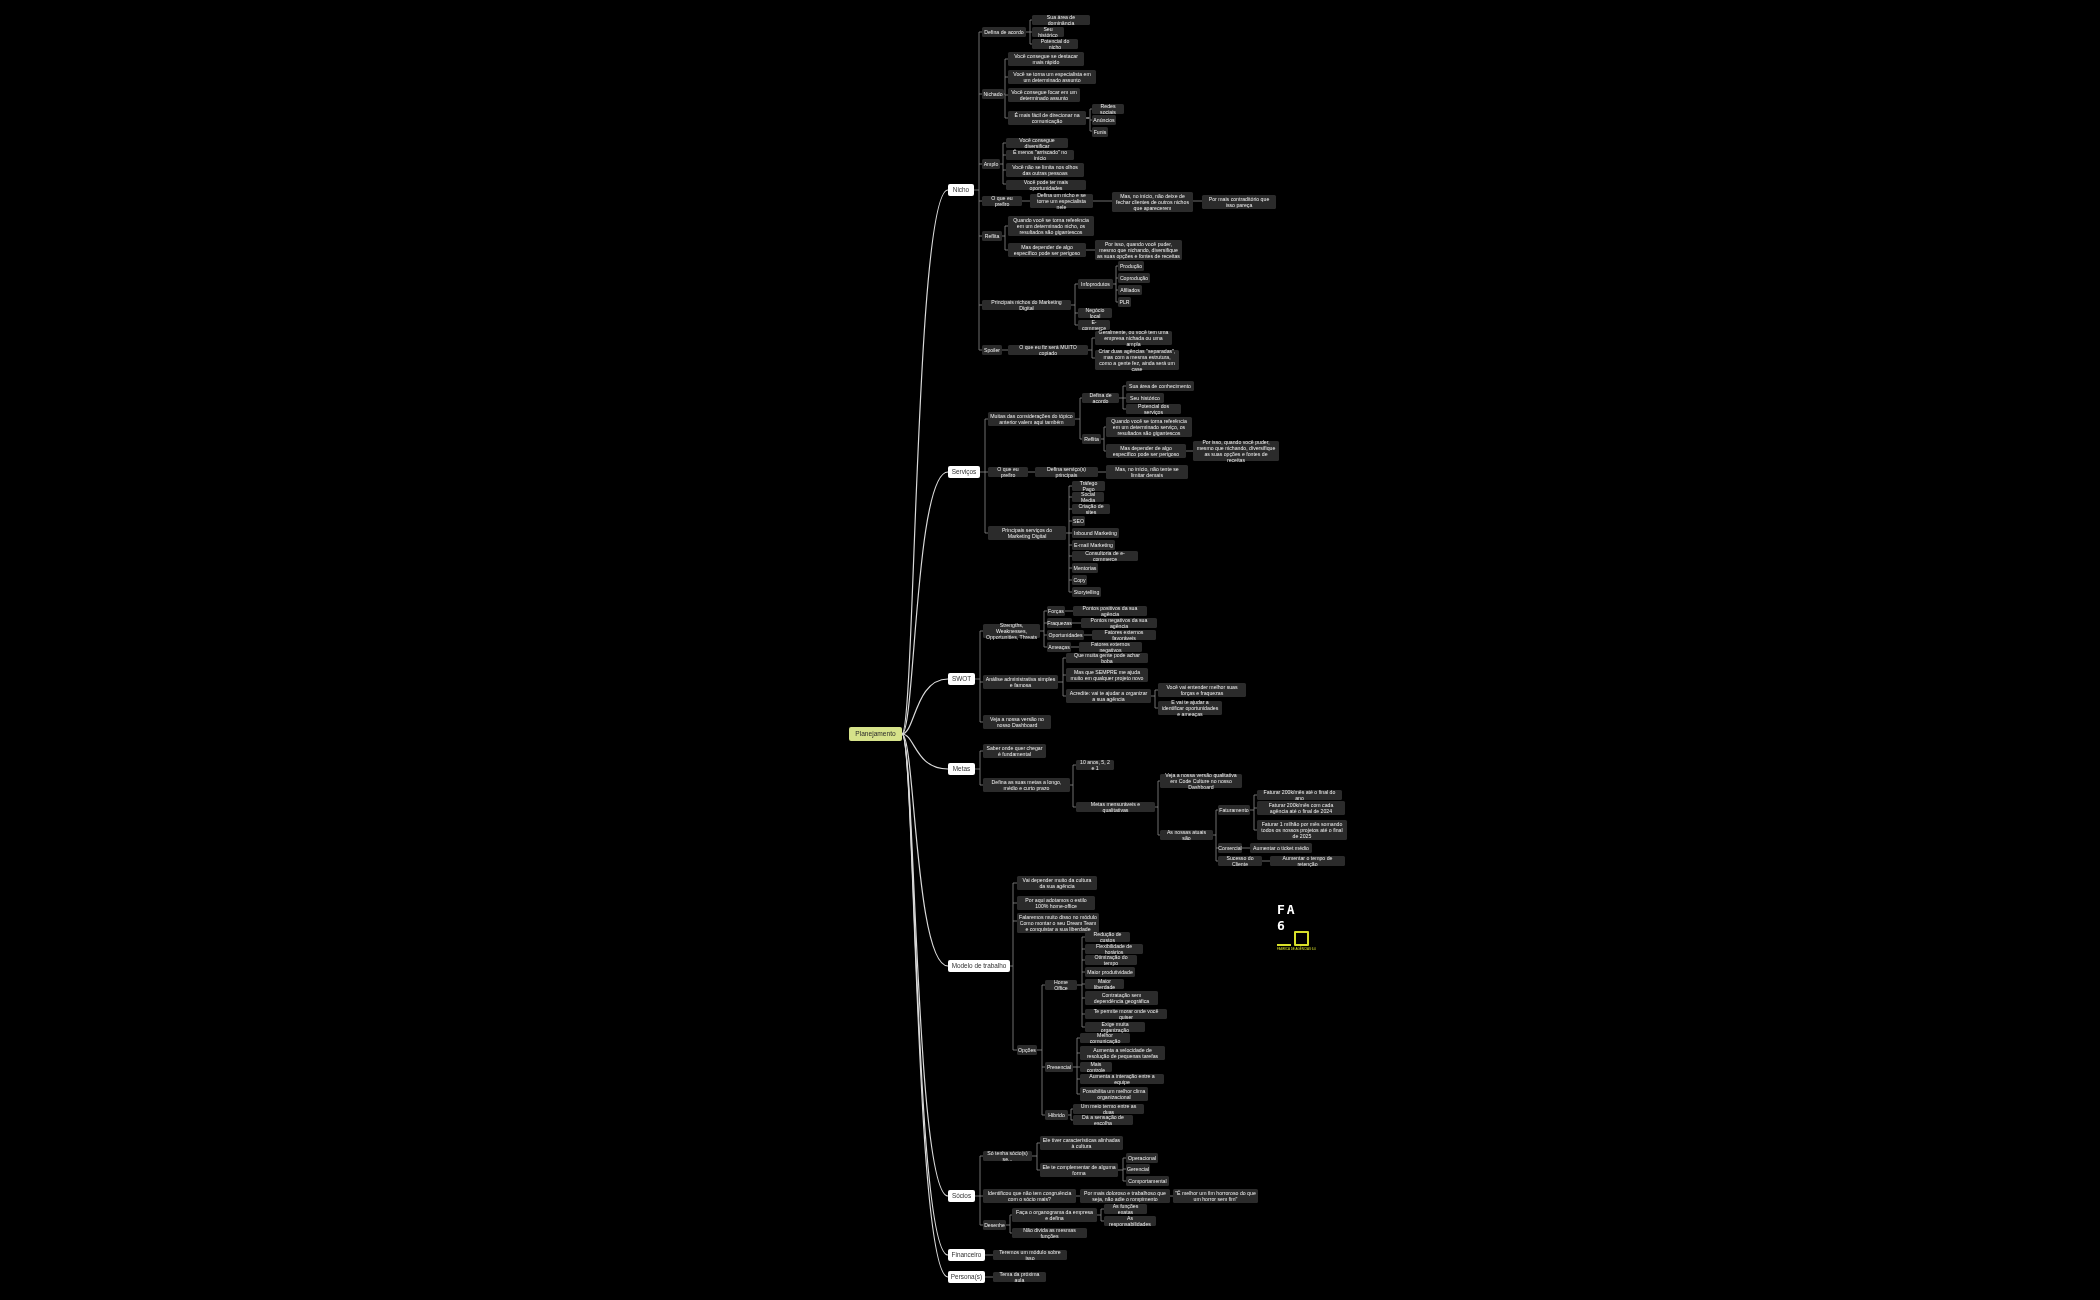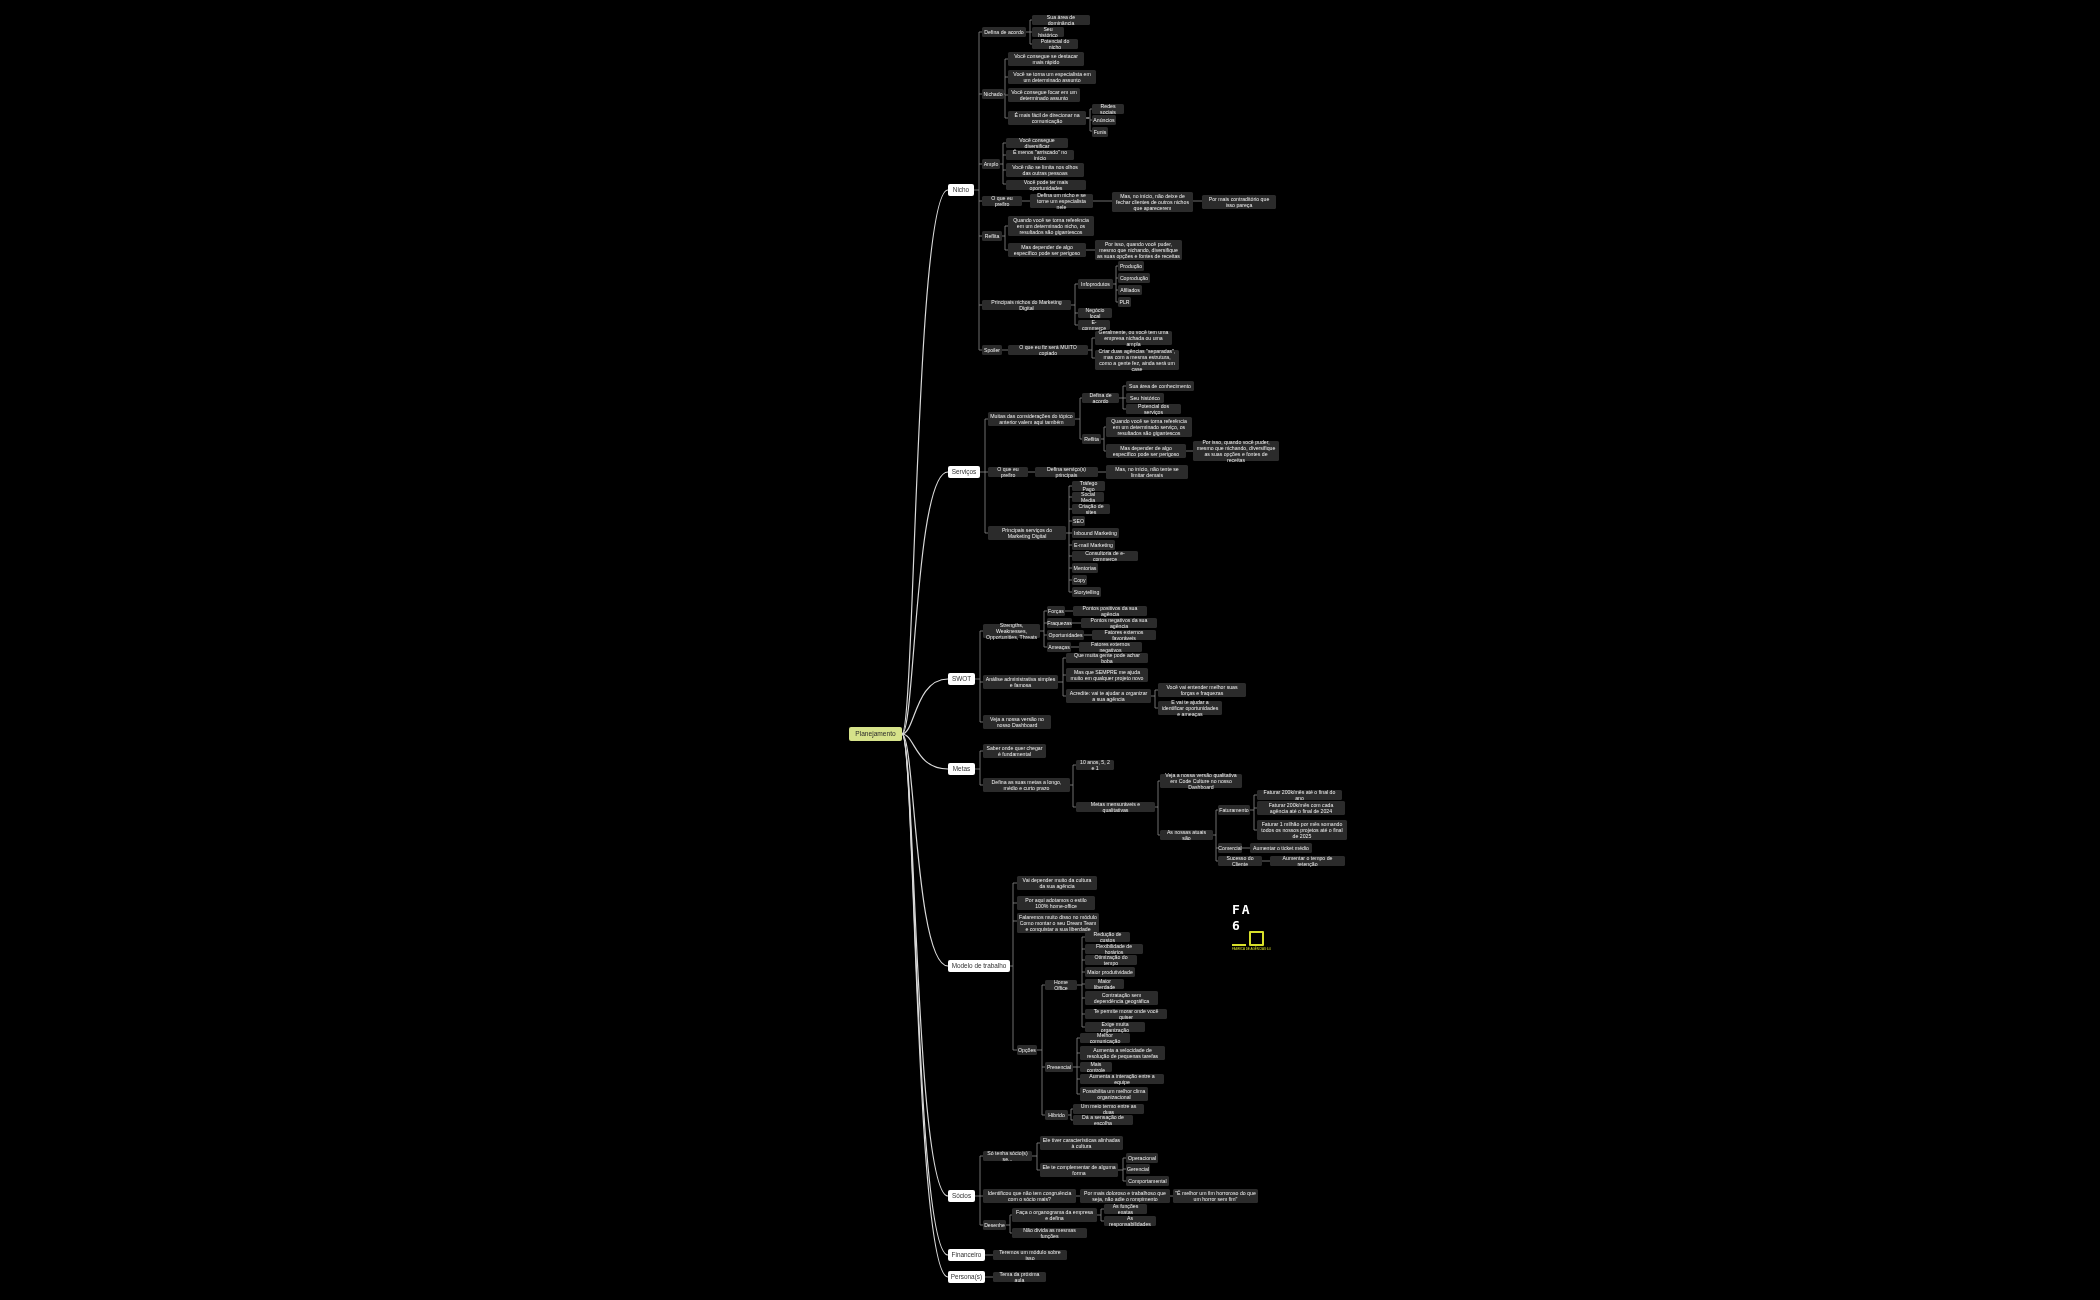--- a/index.html
+++ b/index.html
@@ -2,21 +2,21 @@
 <html><head>
 <meta charset="utf-8">
 <style>
   html,body{margin:0;padding:0;background:#000;}
   body{width:2100px;height:1300px;position:relative;overflow:hidden;font-family:"Liberation Sans",sans-serif;}
   #canvas{position:absolute;left:0;top:0;width:2100px;height:1300px;}
   svg#lines{position:absolute;left:0;top:0;width:2100px;height:1300px;pointer-events:none;}
   .node{position:absolute;box-sizing:border-box;background:#2b2b2b;color:#f0f0f0;font-size:5.2px;line-height:6.2px;border-radius:1.5px;padding:1.6px 2px;text-align:center;white-space:normal;display:flex;align-items:center;justify-content:center;}
   .main{background:#fff;color:#333;font-size:6.4px;border-radius:2px;font-weight:normal;}
   .root{background:#d6e28a;color:#2a2a2a;font-size:6.6px;border-radius:2px;}
-  .logo{position:absolute;left:1232px;top:903px;width:40px;height:52px;}
+  .logo{position:absolute;left:1277px;top:903px;width:40px;height:52px;}
   .logo .big{position:absolute;font-family:"DejaVu Sans Mono",monospace;font-weight:bold;color:#fff;font-size:13px;letter-spacing:2px;line-height:13px;}
   .logo .cup{position:absolute;border:2px solid #d8e02a;border-radius:1px;}
   .logo .sub{position:absolute;color:#d8e02a;font-size:3px;line-height:3.4px;left:0;top:45px;width:40px;}
 </style>
 </head>
 <body>
 
 <div id="canvas">
 <svg id="lines" viewBox="0 0 2100 1300">
   <g fill="none" stroke="#d9d9d9" stroke-width="1.2">

